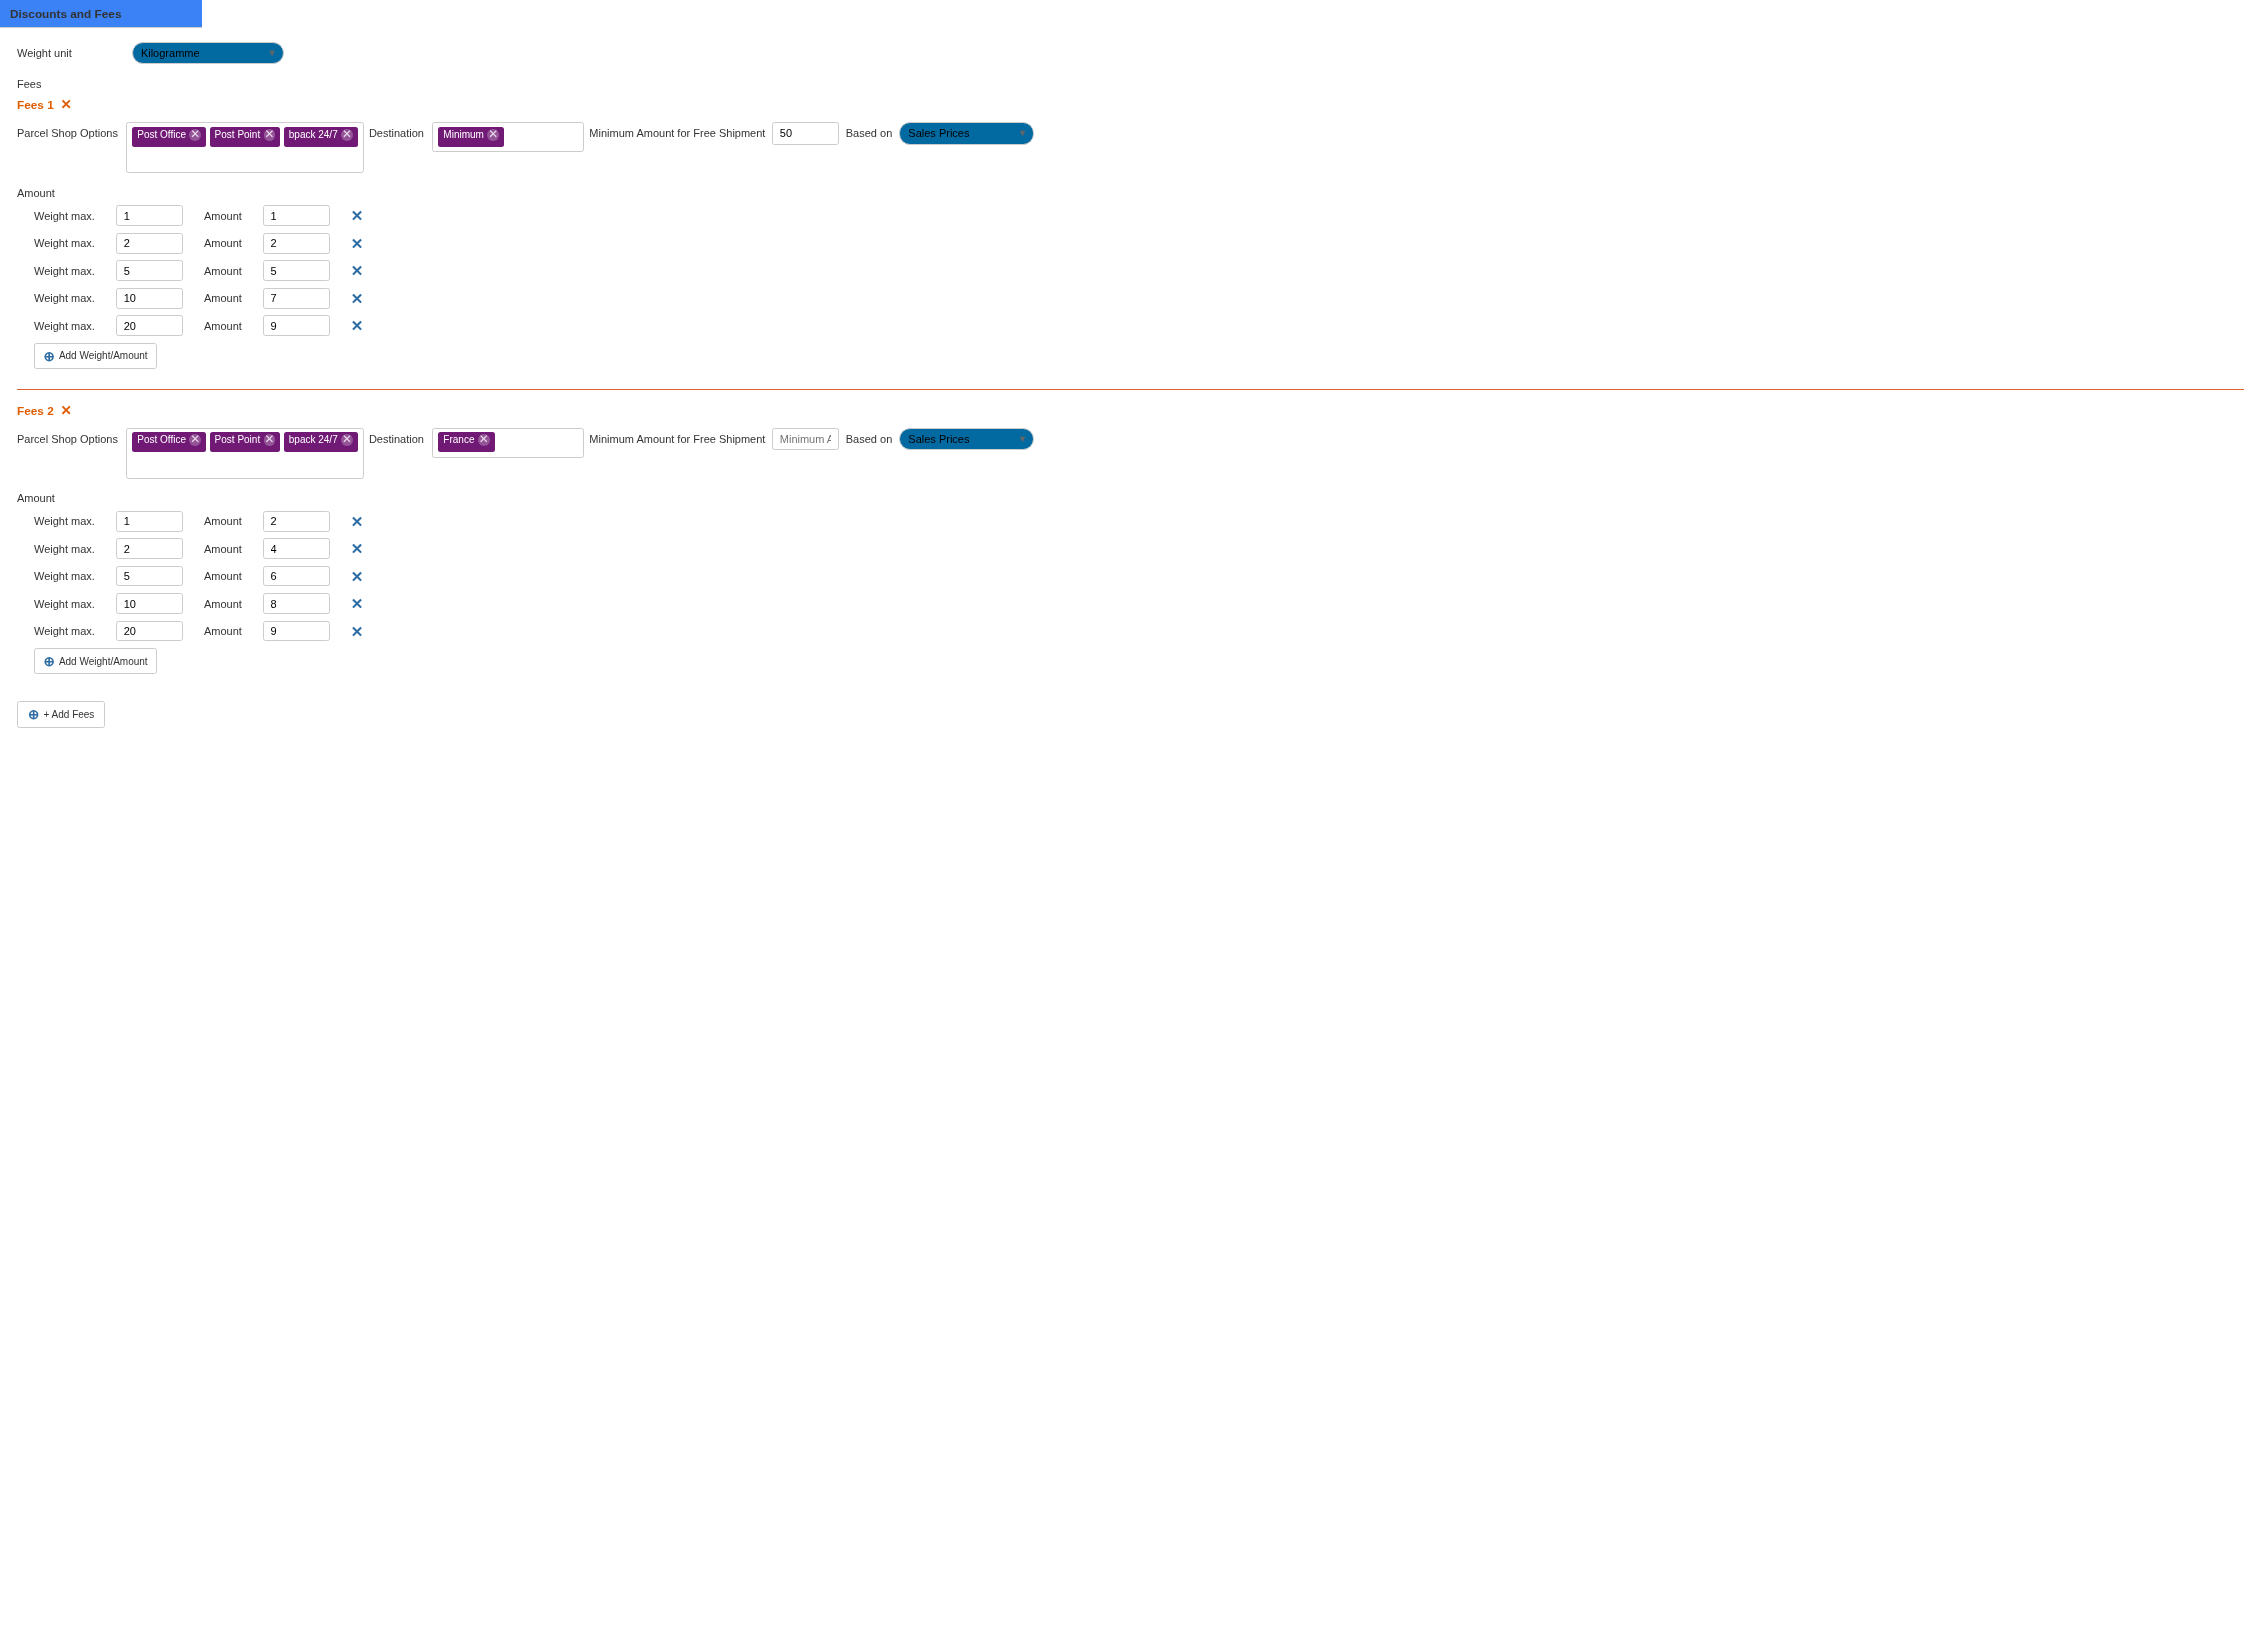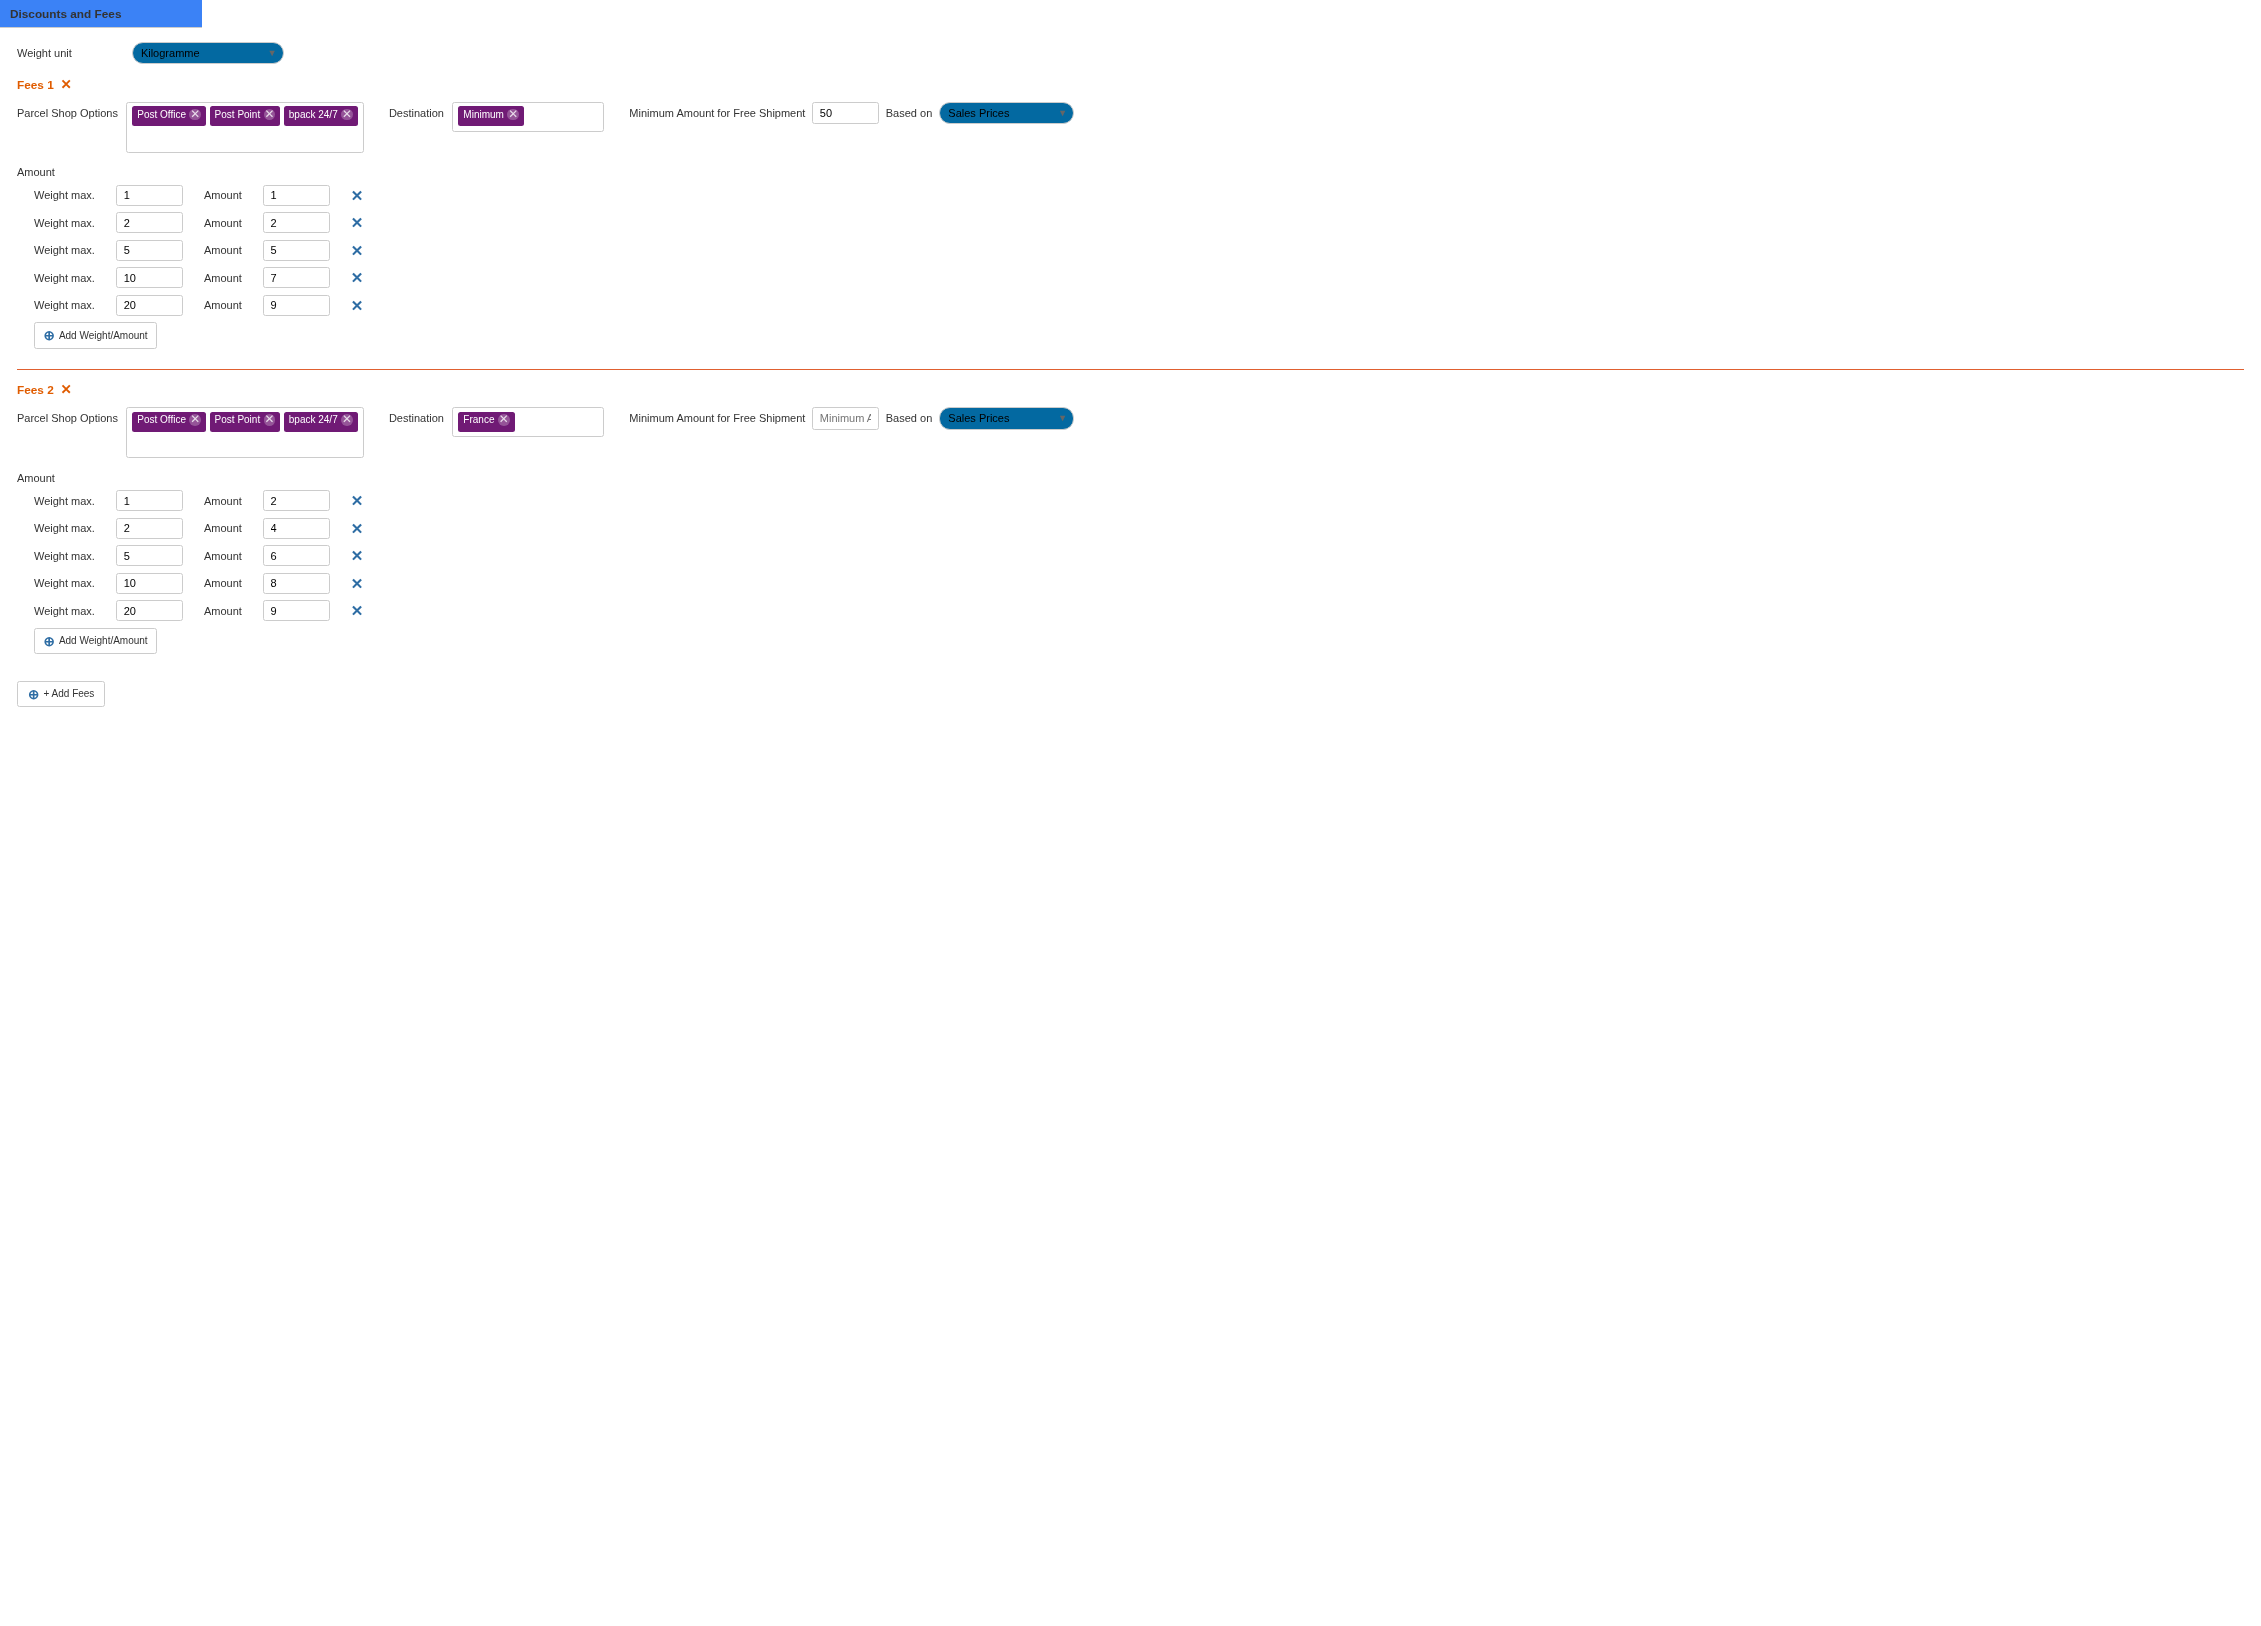--- a/index.html
+++ b/index.html
@@ -76,21 +76,21 @@
     .remove-fees-btn {
       color: #e05c00;
       cursor: pointer;
       font-size: 13.5px;
       font-weight: bold;
       line-height: 1;
     }
     .fees-options-row {
       display: flex;
       align-items: flex-start;
-      gap: 25px;
+      gap: 5px;
       margin-bottom: 13.5px;
       flex-wrap: wrap;
     }
     .parcel-options-group {
       display: flex;
       align-items: flex-start;
       gap: 8.4px;
     }
     .parcel-label {
       font-size: 11px;
@@ -248,20 +248,21 @@
       <select>
         <option>Kilogramme</option>
         <option>Pound</option>
         <option>Ounce</option>
       </select>
       <span class="select-arrow">▼</span>
     </div>
   </div>
 
   
+  <div class="fees-section-label">Fees</div>
 
   
   <div id="fees-container">
 
     <div class="fees-block">
       <div class="fees-title">
         <span class="fees-title-text">Fees 1</span>
         <span class="remove-fees-btn">✕</span>
       </div>
 

